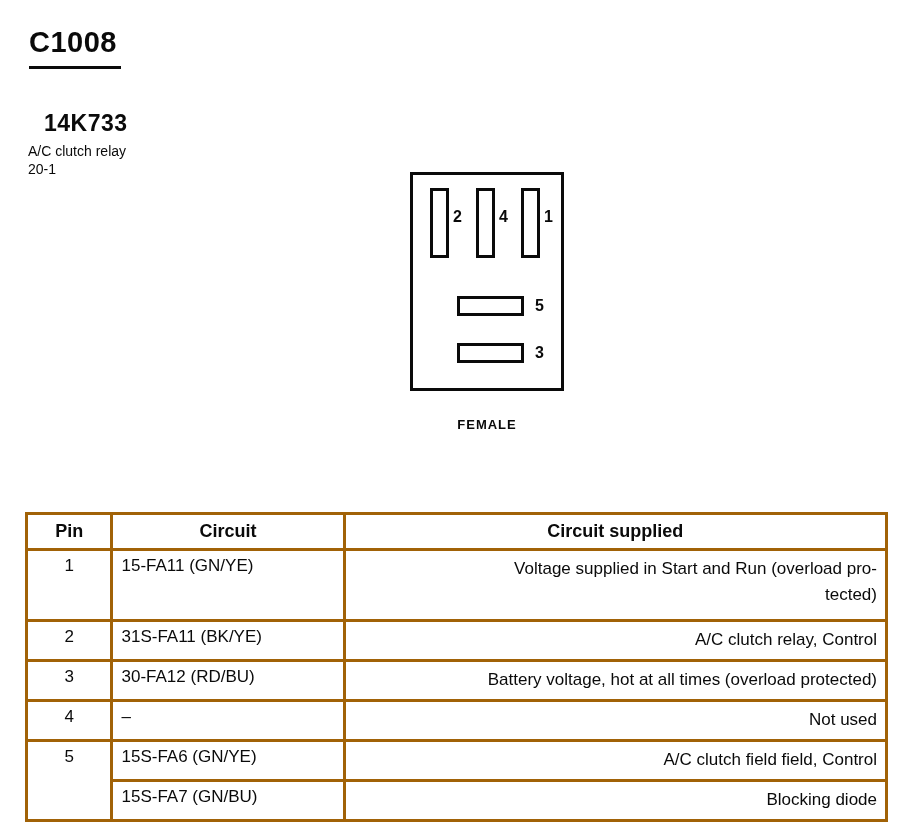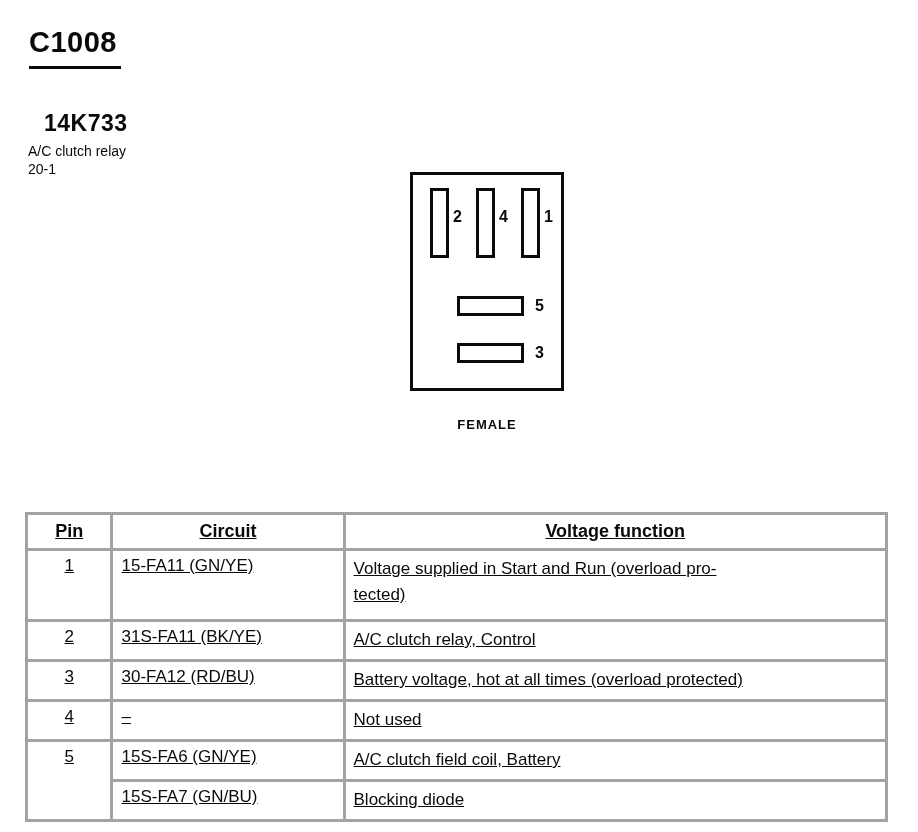--- a/index.html
+++ b/index.html
@@ -101,40 +101,39 @@
     position: absolute;
     left: 25px;
     top: 512px;
     width: 863px;
     border-collapse: collapse;
     table-layout: fixed;
     font-size: 17px;
   }
   .pin-table th,
   .pin-table td {
-    border: 3px solid #a3a3a3;
+    border: 3px solid #a16207;
     padding: 5px 8px;
     vertical-align: top;
     background: #ffffff;
-    text-decoration: underline;
   }
   .pin-table th {
     font-size: 18px;
     font-weight: 700;
     text-align: center;
     padding-top: 6px;
     padding-bottom: 6px;
   }
   .col-pin { width: 84px; }
   .col-circuit { width: 228px; }
   .col-function { width: 533px; }
   .cell-pin { text-align: center; }
   .cell-circuit { text-align: left; }
   .cell-function {
-    text-align: left;
+    text-align: right;
     padding-left: 12px;
     white-space: pre-line;
     line-height: 26px;
   }
   .row-tall td { height: 58px; }
   .row-std td { height: 27px; }
 </style>
 </head>
 <body>
 
@@ -171,21 +170,21 @@
   <table class="pin-table">
     <colgroup>
       <col class="col-pin">
       <col class="col-circuit">
       <col class="col-function">
     </colgroup>
     <thead>
       <tr>
         <th>Pin</th>
         <th>Circuit</th>
-        <th>Voltage function</th>
+        <th>Circuit supplied</th>
       </tr>
     </thead>
     <tbody>
       <tr class="row-tall">
         <td class="cell-pin">1</td>
         <td class="cell-circuit">15-FA11 (GN/YE)</td>
         <td class="cell-function">Voltage supplied in Start and Run (overload pro-
 tected)</td>
       </tr>
       <tr class="row-std">
@@ -199,21 +198,21 @@
         <td class="cell-function">Battery voltage, hot at all times (overload protected)</td>
       </tr>
       <tr class="row-std">
         <td class="cell-pin">4</td>
         <td class="cell-circuit">–</td>
         <td class="cell-function">Not used</td>
       </tr>
       <tr class="row-std">
         <td class="cell-pin" rowspan="2">5</td>
         <td class="cell-circuit">15S-FA6 (GN/YE)</td>
-        <td class="cell-function">A/C clutch field coil, Battery</td>
+        <td class="cell-function">A/C clutch field field, Control</td>
       </tr>
       <tr class="row-std">
         <td class="cell-circuit">15S-FA7 (GN/BU)</td>
         <td class="cell-function">Blocking diode</td>
       </tr>
     </tbody>
   </table>
 
 </div>
 

